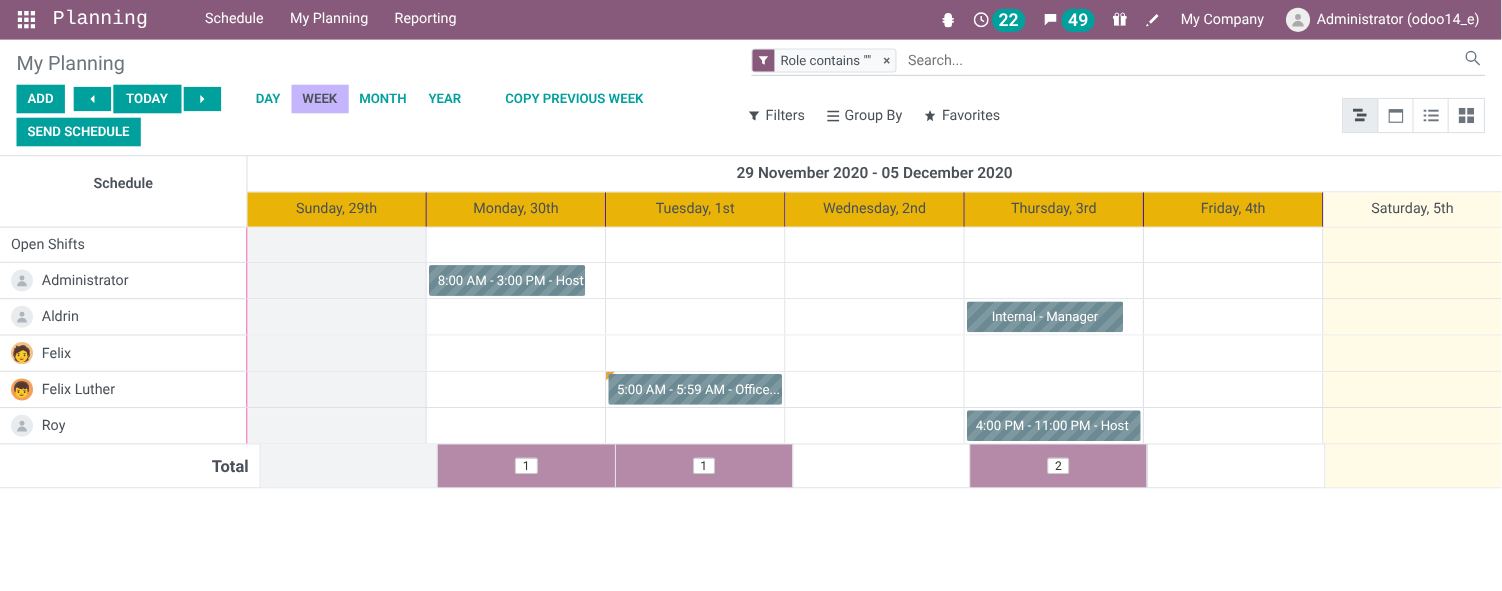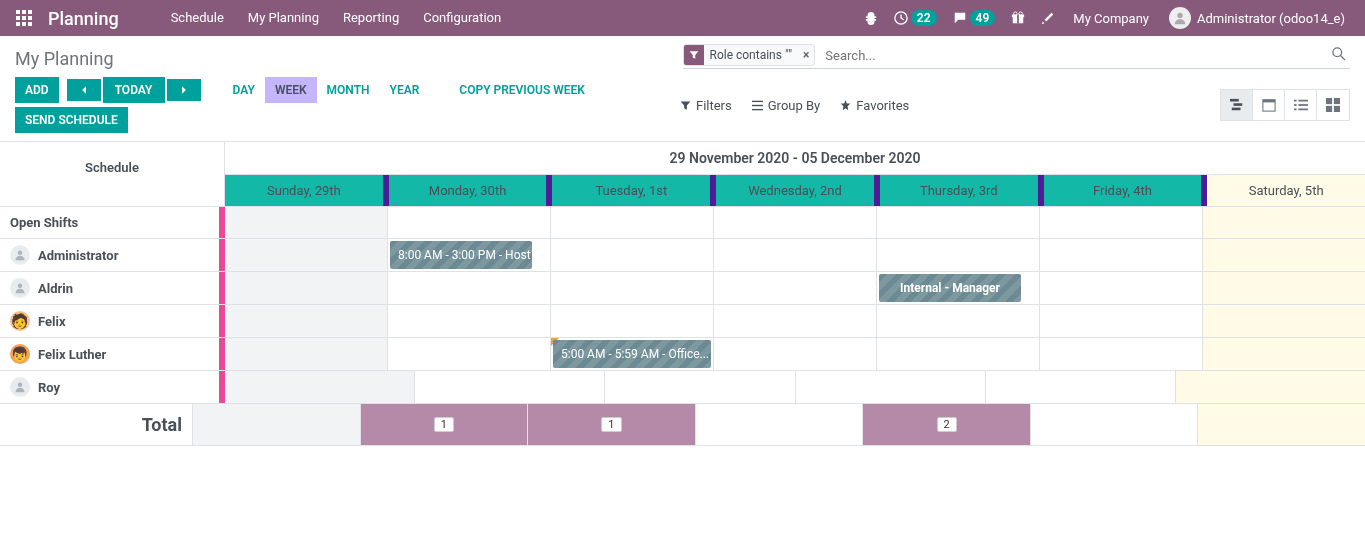--- a/index.html
+++ b/index.html
@@ -1,25 +1,25 @@
 <!DOCTYPE html>
 <html><head>
 <meta charset="utf-8">
 <style>
   * { box-sizing: border-box; margin: 0; padding: 0; font-family: -apple-system, BlinkMacSystemFont, "Segoe UI", Roboto, sans-serif; }
   body { background: #fff; font-size: 13px; color: #495057; overflow-x: hidden; }
   
   
   .topbar { background: #875a7b; height: 36px; display: flex; align-items: center; padding: 0 10px; color: #fff; }
   .topbar .apps-icon { width: 28px; height: 28px; display: flex; align-items: center; justify-content: center; cursor: pointer; }
-  .topbar .brand { font-size: 18px; font-weight: 500; margin-left: 10px; margin-right: 40px; }
+  .topbar .brand { font-size: 18px; font-weight: 500; margin-left: 10px; margin-right: 40px; font-family: Liberation Mono, monospace; }
   .topbar .nav-item { padding: 0 12px; font-size: 13px; cursor: pointer; line-height: 36px; }
   .topbar .spacer { flex: 1; }
   .topbar .icon-btn { padding: 0 8px; height: 36px; display: flex; align-items: center; cursor: pointer; position: relative; }
-  .topbar .badge { background: #00a09d; color: #fff; border-radius: 10px; padding: 1px 6px; font-size: 12px; font-weight: 600; margin-left: 3px; }
+  .topbar .badge { background: #00a09d; color: #fff; border-radius: 10px; padding: 1px 6px; font-size: 16px; font-weight: 600; margin-left: 3px; }
   .topbar .user-section { display: flex; align-items: center; padding: 0 10px; cursor: pointer; }
   .topbar .avatar-circle { width: 22px; height: 22px; border-radius: 50%; background: #eee; display: flex; align-items: center; justify-content: center; margin-right: 6px; }
   .topbar .avatar-circle svg { width: 14px; height: 14px; fill: #aaa; }
   
   
   .control-panel { padding: 8px 15px 0 15px; border-bottom: 1px solid #dee2e6; }
   .cp-row1 { display: flex; align-items: flex-start; }
   .cp-title { font-size: 18px; color: #6c757d; padding-top: 4px; }
   .cp-spacer { flex: 1; }
   .cp-search { flex: 0 0 50%; display: flex; align-items: center; border-bottom: 1px solid #ced4da; padding-bottom: 2px; }
@@ -48,48 +48,48 @@
   .cp-left-buttons { display: flex; flex-direction: column; gap: 4px; align-items: flex-start; }
   .cp-left-buttons-inner { display: flex; align-items: center; }
   
   
   .gantt-wrap { width: 100%; }
   .gantt-header { display: flex; border-bottom: 1px solid #dee2e6; }
   .gantt-rowhead { width: 225px; flex-shrink: 0; border-right: 1px solid #dee2e6; }
   .gantt-body-cols { flex: 1; display: flex; flex-direction: column; }
   .gantt-title-row { font-weight: 600; text-align: center; padding: 8px 0; font-size: 14px; }
   .gantt-days-row { display: flex; border-top: 1px solid #dee2e6; }
-  .gantt-day-cell { flex: 1; text-align: center; padding: 8px 0; font-size: 13px; border-right: 6px solid #4c1d95; background: #14b8a6; }
+  .gantt-day-cell { flex: 1; text-align: center; padding: 8px 0; font-size: 13px; border-right: 1px solid #4c1d95; background: #eab308; }
   .gantt-day-cell:last-child { border-right: none; }
   .gantt-day-cell.today { background: #fffbe6; }
   
   .gantt-rowhead .schedule-title { text-align: center; font-weight: 600; padding: 18px 0; }
   
   .gantt-row { display: flex; border-bottom: 1px solid #dee2e6; min-height: 32px; }
-  .gantt-row .row-label { width: 225px; flex-shrink: 0; border-right: 6px solid #ec4899; display: flex; align-items: center; padding: 6px 10px; gap: 8px; font-weight: bold; }
+  .gantt-row .row-label { width: 225px; flex-shrink: 0; border-right: 1px solid #ec4899; display: flex; align-items: center; padding: 6px 10px; gap: 8px; }
   .gantt-row .row-cells { flex: 1; display: flex; position: relative; }
   .gantt-cell { flex: 1; border-right: 1px solid #dee2e6; background: #fff; position: relative; }
   .gantt-cell:last-child { border-right: none; }
   .gantt-cell.sunday { background: #f1f3f4; }
   .gantt-cell.today { background: #fffbe6; }
   
   .emp-avatar { width: 20px; height: 20px; border-radius: 50%; display: flex; align-items: center; justify-content: center; font-size: 14px; }
   .emp-avatar.placeholder { background: #e9ecef; }
   .emp-avatar.placeholder svg { width: 12px; height: 12px; fill: #adb5bd; }
   .emp-avatar.felix { background: #f4c08a; }
   .emp-avatar.luther { background: #f4a05a; }
   
   .slot { position: absolute; top: 2px; bottom: 2px; background: #6c8a93; color: #fff; font-size: 12px; display: flex; align-items: center; padding: 0 8px; border-radius: 2px; white-space: nowrap; overflow: hidden; text-overflow: ellipsis;
     background-image: repeating-linear-gradient(-45deg, rgba(255,255,255,0.12) 0, rgba(255,255,255,0.12) 6px, transparent 6px, transparent 12px);
   }
   
   .corner-marker::before { content: ""; position: absolute; top: 0; left: 0; width: 0; height: 0; border-top: 8px solid #e8a23d; border-right: 8px solid transparent; }
   
   .total-row { display: flex; border-bottom: 1px solid #dee2e6; min-height: 40px; }
-  .total-row .row-label { width: 193px; flex-shrink: 0; border-right: 1px solid #dee2e6; display: flex; align-items: center; justify-content: flex-end; padding: 10px; font-weight: 700; font-size: 18px; }
+  .total-row .row-label { width: 193px; flex-shrink: 0; border-right: 1px solid #dee2e6; display: flex; align-items: center; justify-content: flex-end; padding: 10px; font-weight: 700; font-size: 15px; margin-left: 44px; }
   .total-row .row-cells { flex: 1; display: flex; }
   .total-cell { flex: 1; border-right: 1px solid #dee2e6; position: relative; display: flex; align-items: center; justify-content: center; }
   .total-cell:last-child { border-right: none; }
   .total-cell.filled { background: #b48aa8; }
   .total-cell.sunday { background: #f1f3f4; }
   .total-cell.today { background: #fffbe6; }
   .total-badge { background: #fff; border: 1px solid #ccc; padding: 0 6px; font-size: 11px; border-radius: 2px; color: #333; }
   
   .svg-icon { display: inline-block; vertical-align: middle; }
 </style>
@@ -107,21 +107,20 @@
         <rect x="12" y="6" width="4" height="4"></rect>
         <rect x="0" y="12" width="4" height="4"></rect>
         <rect x="6" y="12" width="4" height="4"></rect>
         <rect x="12" y="12" width="4" height="4"></rect>
       </svg>
   </div>
   <div class="brand">Planning</div>
   <div class="nav-item">Schedule</div>
   <div class="nav-item">My Planning</div>
   <div class="nav-item">Reporting</div>
-  <div class="nav-item">Configuration</div>
   <div class="spacer"></div>
   <div class="icon-btn">
     <svg width="14" height="14" viewBox="0 0 16 16" fill="#fff">
         <path d="M8 1a4 4 0 014 4v1h1a1 1 0 010 2h-1v1h1a1 1 0 010 2h-1v1a4 4 0 01-8 0v-1H3a1 1 0 010-2h1V8H3a1 1 0 010-2h1V5a4 4 0 014-4z"></path>
       </svg>
   </div>
   <div class="icon-btn">
     <svg width="14" height="14" viewBox="0 0 16 16" fill="#fff">
         <circle cx="8" cy="8" r="7" fill="none" stroke="#fff" stroke-width="1.5"></circle>
         <path d="M8 4v4l3 2" stroke="#fff" stroke-width="1.5" fill="none"></path>
@@ -341,21 +340,21 @@
           </svg>
         </span>
       <span>Aldrin</span>
     </div>
     <div class="row-cells">
       <div class="gantt-cell sunday"></div>
       <div class="gantt-cell"></div>
       <div class="gantt-cell"></div>
       <div class="gantt-cell"></div>
       <div class="gantt-cell">
-        <div class="slot" style="left:2px;right:18px;justify-content:center;font-weight:bold;">Internal - Manager</div>
+        <div class="slot" style="left:2px;right:18px;justify-content:center;">Internal - Manager</div>
       </div>
       <div class="gantt-cell"></div>
       <div class="gantt-cell today"></div>
     </div>
   </div>
 
   <div class="gantt-row">
     <div class="row-label">
       <span class="emp-avatar felix">🧑</span>
       <span>Felix</span>
@@ -397,20 +396,23 @@
             <path d="M2 15a6 6 0 0112 0z"></path>
           </svg>
         </span>
       <span>Roy</span>
     </div>
     <div class="row-cells">
       <div class="gantt-cell sunday"></div>
       <div class="gantt-cell"></div>
       <div class="gantt-cell"></div>
       <div class="gantt-cell"></div>
+      <div class="gantt-cell">
+        <div class="slot" style="left:2px;right:2px;">4:00 PM - 11:00 PM - Host</div>
+      </div>
       <div class="gantt-cell"></div>
       <div class="gantt-cell today"></div>
     </div>
   </div>
 
   <div class="total-row">
     <div class="row-label">Total</div>
     <div class="row-cells">
       <div class="total-cell sunday"></div>
       <div class="total-cell filled">

